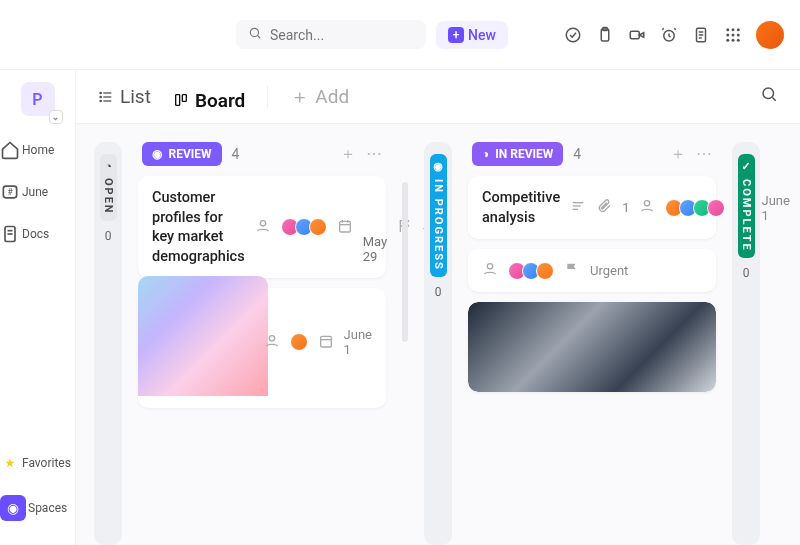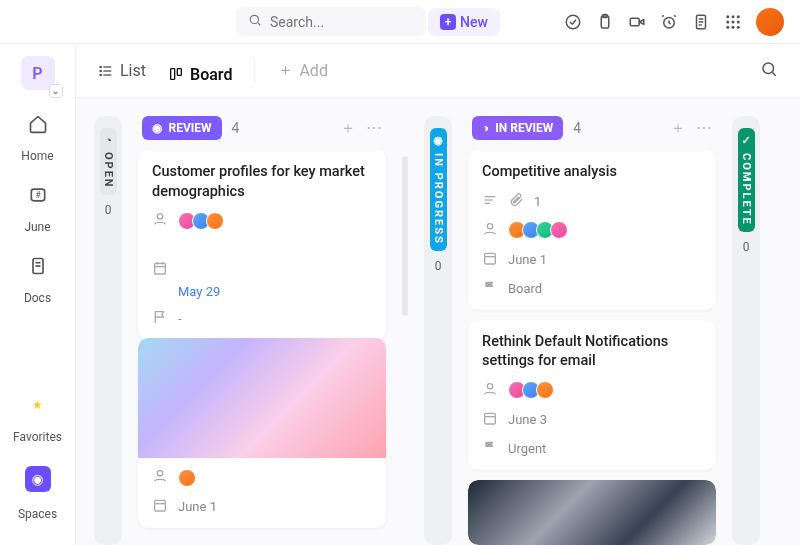--- a/index.html
+++ b/index.html
@@ -1,60 +1,60 @@
 <!DOCTYPE html>
 <html><head>
 <meta charset="utf-8">
 <style>
 * { box-sizing: border-box; margin: 0; padding: 0; font-family: -apple-system, BlinkMacSystemFont, "Segoe UI", Roboto, sans-serif; }
 body { width: 800px; height: 545px; background: #fff; overflow: hidden; display: flex; flex-direction: column; }
-.topbar { height: 44px; display: flex; align-items: center; padding: 4px 16px; gap: 2px; border-bottom: 1px solid #f0f0f5; }
+.topbar { height: 70px; display: flex; align-items: center; padding: 4px 16px; gap: 10px; border-bottom: 1px solid #f0f0f5; }
 .search-wrap { margin-left: 220px; display: flex; align-items: center; background: #f7f7fa; border-radius: 8px; padding: 6px 12px; width: 190px; gap: 8px; color: #777; font-size: 14px; }
 .search-wrap input { border: none; background: transparent; outline: none; flex: 1; font-size: 14px; color: #333; }
 .ai-sparkle { color: #a855f7; font-size: 12px; }
 .new-btn { display: flex; align-items: center; gap: 4px; background: #f3f0ff; color: #6b4eff; border: none; padding: 6px 12px; border-radius: 8px; font-size: 14px; font-weight: 500; cursor: pointer; }
 .top-icons { margin-left: auto; display: flex; align-items: center; gap: 14px; color: #555; }
 .top-icons span { cursor: pointer; font-size: 16px; display: flex; }
 .avatar-main { width: 28px; height: 28px; border-radius: 50%; background: linear-gradient(135deg,#f97316,#ea580c); }
 .body-wrap { display: flex; flex: 1; overflow: hidden; }
 .sidebar { width: 76px; display: flex; flex-direction: column; align-items: center; padding-top: 12px; gap: 6px; border-right: 1px solid #f0f0f5; }
 .space-badge { width: 34px; height: 34px; border-radius: 8px; background: #efeaff; color: #7c5cff; font-weight: 600; display: flex; align-items: center; justify-content: center; font-size: 16px; position: relative; }
 .space-caret { position: absolute; bottom: -8px; right: -8px; width: 14px; height: 14px; border: 1px solid #ddd; border-radius: 4px; background: #fff; font-size: 9px; display: flex; align-items: center; justify-content: center; color: #888; }
-.nav-item { display: flex; flex-direction: column; align-items: center; gap: 15px; padding: 8px 0; width: 100%; cursor: pointer; color: #555; font-size: 12px; }
+.nav-item { display: flex; flex-direction: row; align-items: center; gap: 2px; padding: 8px 0; width: 100%; cursor: pointer; color: #555; font-size: 12px; }
 .nav-item svg, .nav-item .ico { width: 20px; height: 20px; display: flex; align-items: center; justify-content: center; }
 .nav-item.fav .ico { color: #facc15; }
 .nav-item.spaces .ico { background: #6b4eff; color: #fff; border-radius: 6px; width: 26px; height: 26px; font-size: 14px; }
 .main { flex: 1; display: flex; flex-direction: column; overflow: hidden; }
-.viewbar { height: 54px; display: flex; align-items: center; padding: 0 22px; gap: 22px; border-bottom: 1px solid #f0f0f5; color: #555; font-size: 16px; }
+.viewbar { height: 54px; display: flex; align-items: center; padding: 0 22px; gap: 22px; border-bottom: 1px solid #f0f0f5; color: #555; font-size: 19px; }
 .view-tab { display: flex; align-items: center; gap: 6px; cursor: pointer; padding-bottom: 14px; margin-top: 14px; }
 .view-tab.active { color: #111; font-weight: 600; border-bottom: 3px solid #6b4eff; margin-top: 24px; }
 .viewbar .search-right { margin-left: auto; cursor: pointer; }
 .board { flex: 1; display: flex; gap: 16px; padding: 18px 0 0 18px; overflow: hidden; background: #fafafc; }
 .col-collapsed { width: 28px; background: #eef0f3; border-radius: 10px; display: flex; flex-direction: column; align-items: center; padding: 12px 0; gap: 8px; cursor: pointer; }
 .col-collapsed .pill { writing-mode: vertical-rl; letter-spacing: 2px; font-size: 11px; font-weight: 700; padding: 6px 2px; border-radius: 6px; display: flex; align-items: center; gap: 4px; }
 .col-collapsed .count { font-size: 12px; color: #666; }
 .pill-open { background: #e5e7eb; color: #444; }
 .pill-progress { background: #0ea5e9; color: #fff; }
 .pill-complete { background: #059669; color: #fff; }
 .column { width: 248px; display: flex; flex-direction: column; gap: 10px; }
 .col-head { display: flex; align-items: center; gap: 10px; padding: 0 4px; }
 .status-pill { display: flex; align-items: center; gap: 6px; color: #fff; font-size: 12px; font-weight: 700; padding: 5px 10px; border-radius: 6px; }
 .pill-testing { background: #7c5cff; }
 .pill-review { background: #8b5cf6; }
 .col-head .cnt { color: #888; font-size: 14px; }
 .col-head .actions { margin-left: auto; display: flex; gap: 10px; color: #bbb; }
-.card { background: #fff; border-radius: 10px; padding: 12px 14px; box-shadow: 0 1px 3px rgba(0,0,0,0.06); display: flex; flex-direction: column; gap: 10px; cursor: pointer; }
+.card { background: #fff; border-radius: 10px; padding: 12px 14px; box-shadow: 0 1px 3px rgba(0,0,0,0.06); display: flex; flex-direction: row; gap: 10px; cursor: pointer; }
 .card-title { font-size: 14.5px; font-weight: 500; color: #222; line-height: 1.35; }
 .meta-row { display: flex; align-items: center; gap: 10px; color: #888; font-size: 13px; }
 .meta-row .ico { width: 16px; color: #aaa; }
 .assignees { display: flex; }
 .assignees span { width: 18px; height: 18px; border-radius: 50%; margin-left: -4px; border: 1.5px solid #fff; }
 .assignees span:first-child { margin-left: 0; }
 .a1{background:linear-gradient(135deg,#f472b6,#ec4899);} .a2{background:linear-gradient(135deg,#60a5fa,#3b82f6);} .a3{background:linear-gradient(135deg,#fb923c,#f97316);} .a4{background:linear-gradient(135deg,#34d399,#10b981);}
-.due-overdue { color: #3b82f6; margin-top: 44px; }
+.due-overdue { color: #737373; margin-top: 44px; }
 .flag-high { color: #facc15; }
 .flag-urgent { color: #ef4444; }
 .card-img { width: 100%; height: 120px; border-radius: 10px 10px 0 0; margin: -12px -14px 0 -14px; width: calc(100% + 28px); }
 .img-pastel { background: linear-gradient(135deg, #a5d8f3 0%, #c4b5fd 30%, #fbcfe8 60%, #fda4af 100%); }
 .img-bw { background: linear-gradient(135deg, #1f2937 0%, #9ca3af 40%, #374151 70%, #d1d5db 100%); }
 .scrollbar-hint { width: 6px; background: #e5e7eb; border-radius: 3px; align-self: flex-start; height: 160px; margin-top: 40px; }
 </style>
 </head>
 <body>
 
@@ -322,40 +322,32 @@
           </div>
           <div class="meta-row">
             <span class="ico flag-high"><svg width="16" height="16" viewBox="0 0 24 24" fill="currentColor">
                   <path d="M5 21V4h12l-2 4 2 4H5"></path>
                 </svg></span>
             <span>Board</span>
           </div>
         </div>
 
         <div class="card">
-          <div class="card-title">Rethink Default Notifications settings for email</div>
           <div class="meta-row">
             <span class="ico"><svg width="16" height="16" viewBox="0 0 24 24" fill="none" stroke="currentColor" stroke-width="2">
                   <circle cx="12" cy="8" r="4"></circle>
                   <path d="M4 20c0-4 16-4 16 0"></path>
                 </svg></span>
             <span class="assignees">
                 <span class="a1"></span>
                 <span class="a2"></span>
                 <span class="a3"></span>
               </span>
           </div>
           <div class="meta-row">
-            <span class="ico"><svg width="16" height="16" viewBox="0 0 24 24" fill="none" stroke="currentColor" stroke-width="2">
-                  <rect x="4" y="5" width="16" height="16" rx="2"></rect>
-                  <line x1="4" y1="10" x2="20" y2="10"></line>
-                </svg></span>
-            <span>June 3</span>
-          </div>
-          <div class="meta-row">
             <span class="ico flag-urgent"><svg width="16" height="16" viewBox="0 0 24 24" fill="currentColor">
                   <path d="M5 21V4h12l-2 4 2 4H5"></path>
                 </svg></span>
             <span>Urgent</span>
           </div>
         </div>
 
         <div class="card" style="padding:0;overflow:hidden;">
           <div class="card-img img-bw" style="margin:0;width:100%;height:90px;border-radius:10px;"></div>
         </div>

